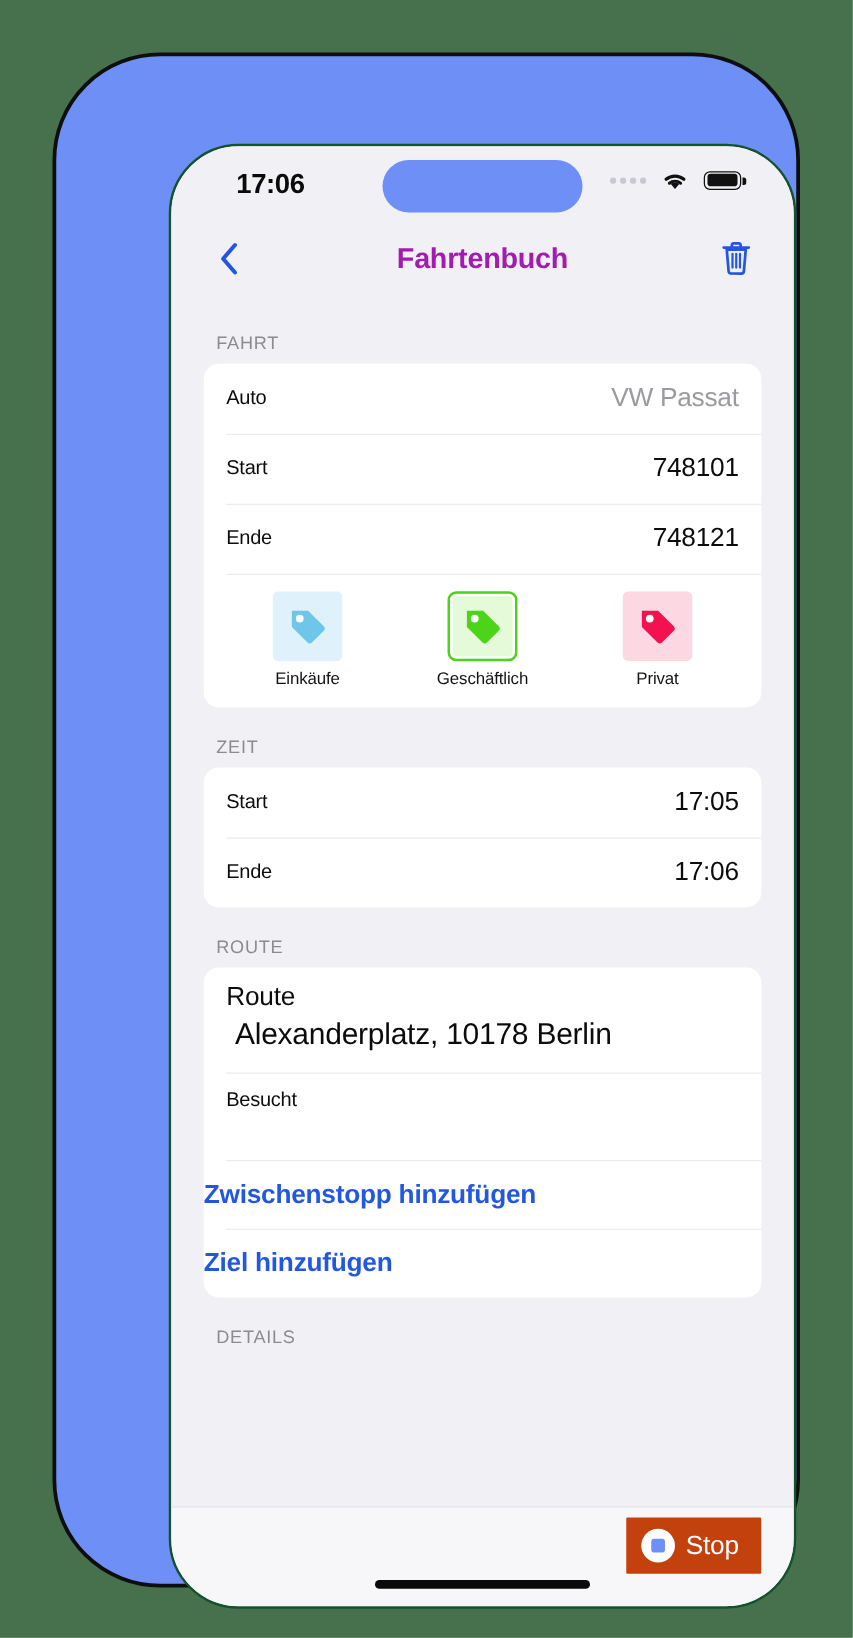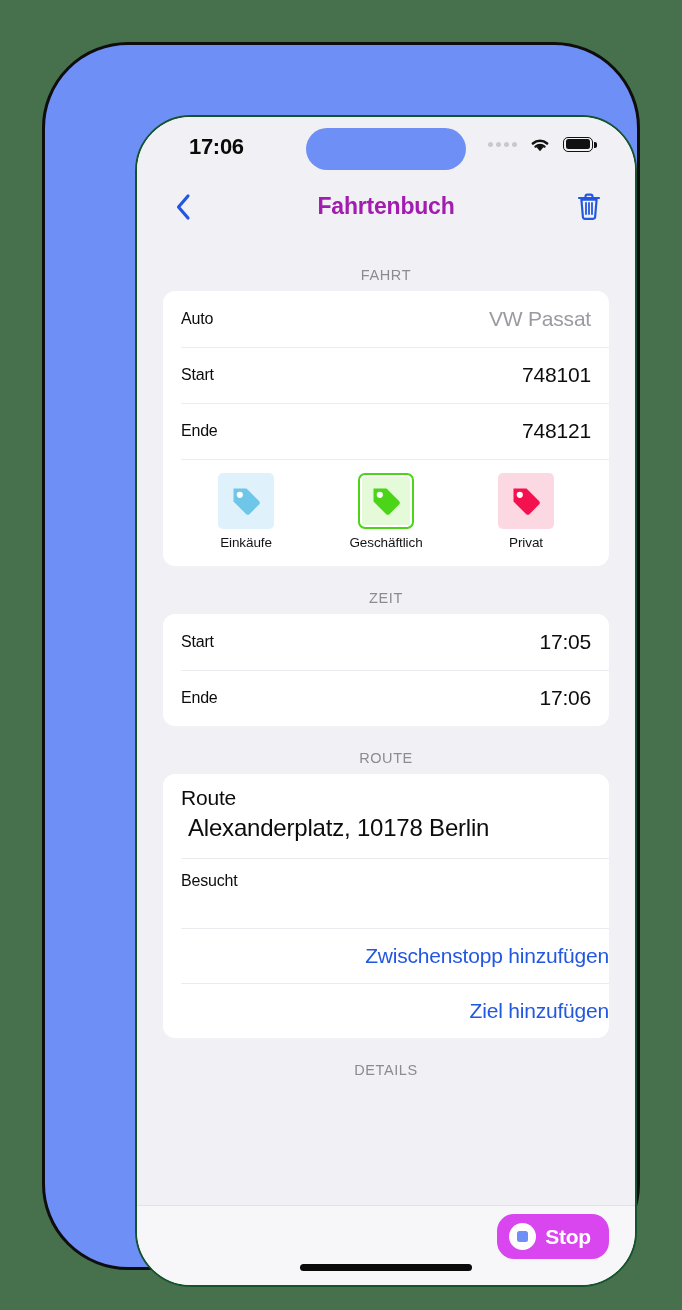--- a/index.html
+++ b/index.html
@@ -147,21 +147,20 @@
     background: #f1f1f5;
     overflow: hidden;
     padding: 0 26px;
   }
 
   .section-header {
     font-size: 14.5px;
     color: #8b8b90;
     letter-spacing: 0.6px;
     padding: 24px 10px 8px 10px;
-    text-align: center;
   }
   .section-header.first { padding-top: 30px; }
 
   .card {
     background: #ffffff;
     border-radius: 12px;
     overflow: hidden;
   }
 
   .row {
@@ -251,22 +250,23 @@
     letter-spacing: -0.2px;
     padding-left: 7px;
   }
   .row.tall { height: 70px; align-items: flex-start; padding-top: 14px; }
 
   .link-row {
     position: relative;
     height: 55px;
     display: flex;
     align-items: center;
-    justify-content: flex-end;
+    justify-content: flex-start;
     cursor: pointer;
+    font-weight: bold;
   }
   .link-row span {
     font-size: 21px;
     color: #2257e0;
     letter-spacing: -0.2px;
   }
 
   
   .toolbar {
     position: absolute;
@@ -276,26 +276,25 @@
     border-top: 1px solid #e2e2e7;
     display: flex;
     align-items: center;
     justify-content: flex-end;
     padding: 0 26px 18px 0;
   }
   .stop-button {
     display: flex;
     align-items: center;
     gap: 9px;
-    background: #d946ef;
+    background: #c2410c;
     border: none;
-    border-radius: 17px;
+    border-radius: 1px;
     padding: 9px 18px 9px 12px;
     cursor: pointer;
-    font-weight: bold;
   }
   .stop-button span {
     font-size: 21px;
     color: #ffffff;
     letter-spacing: -0.2px;
     font-family: "Liberation Sans", sans-serif;
   }
   .stop-glyph {
     width: 27px; height: 27px;
     border-radius: 50%;

